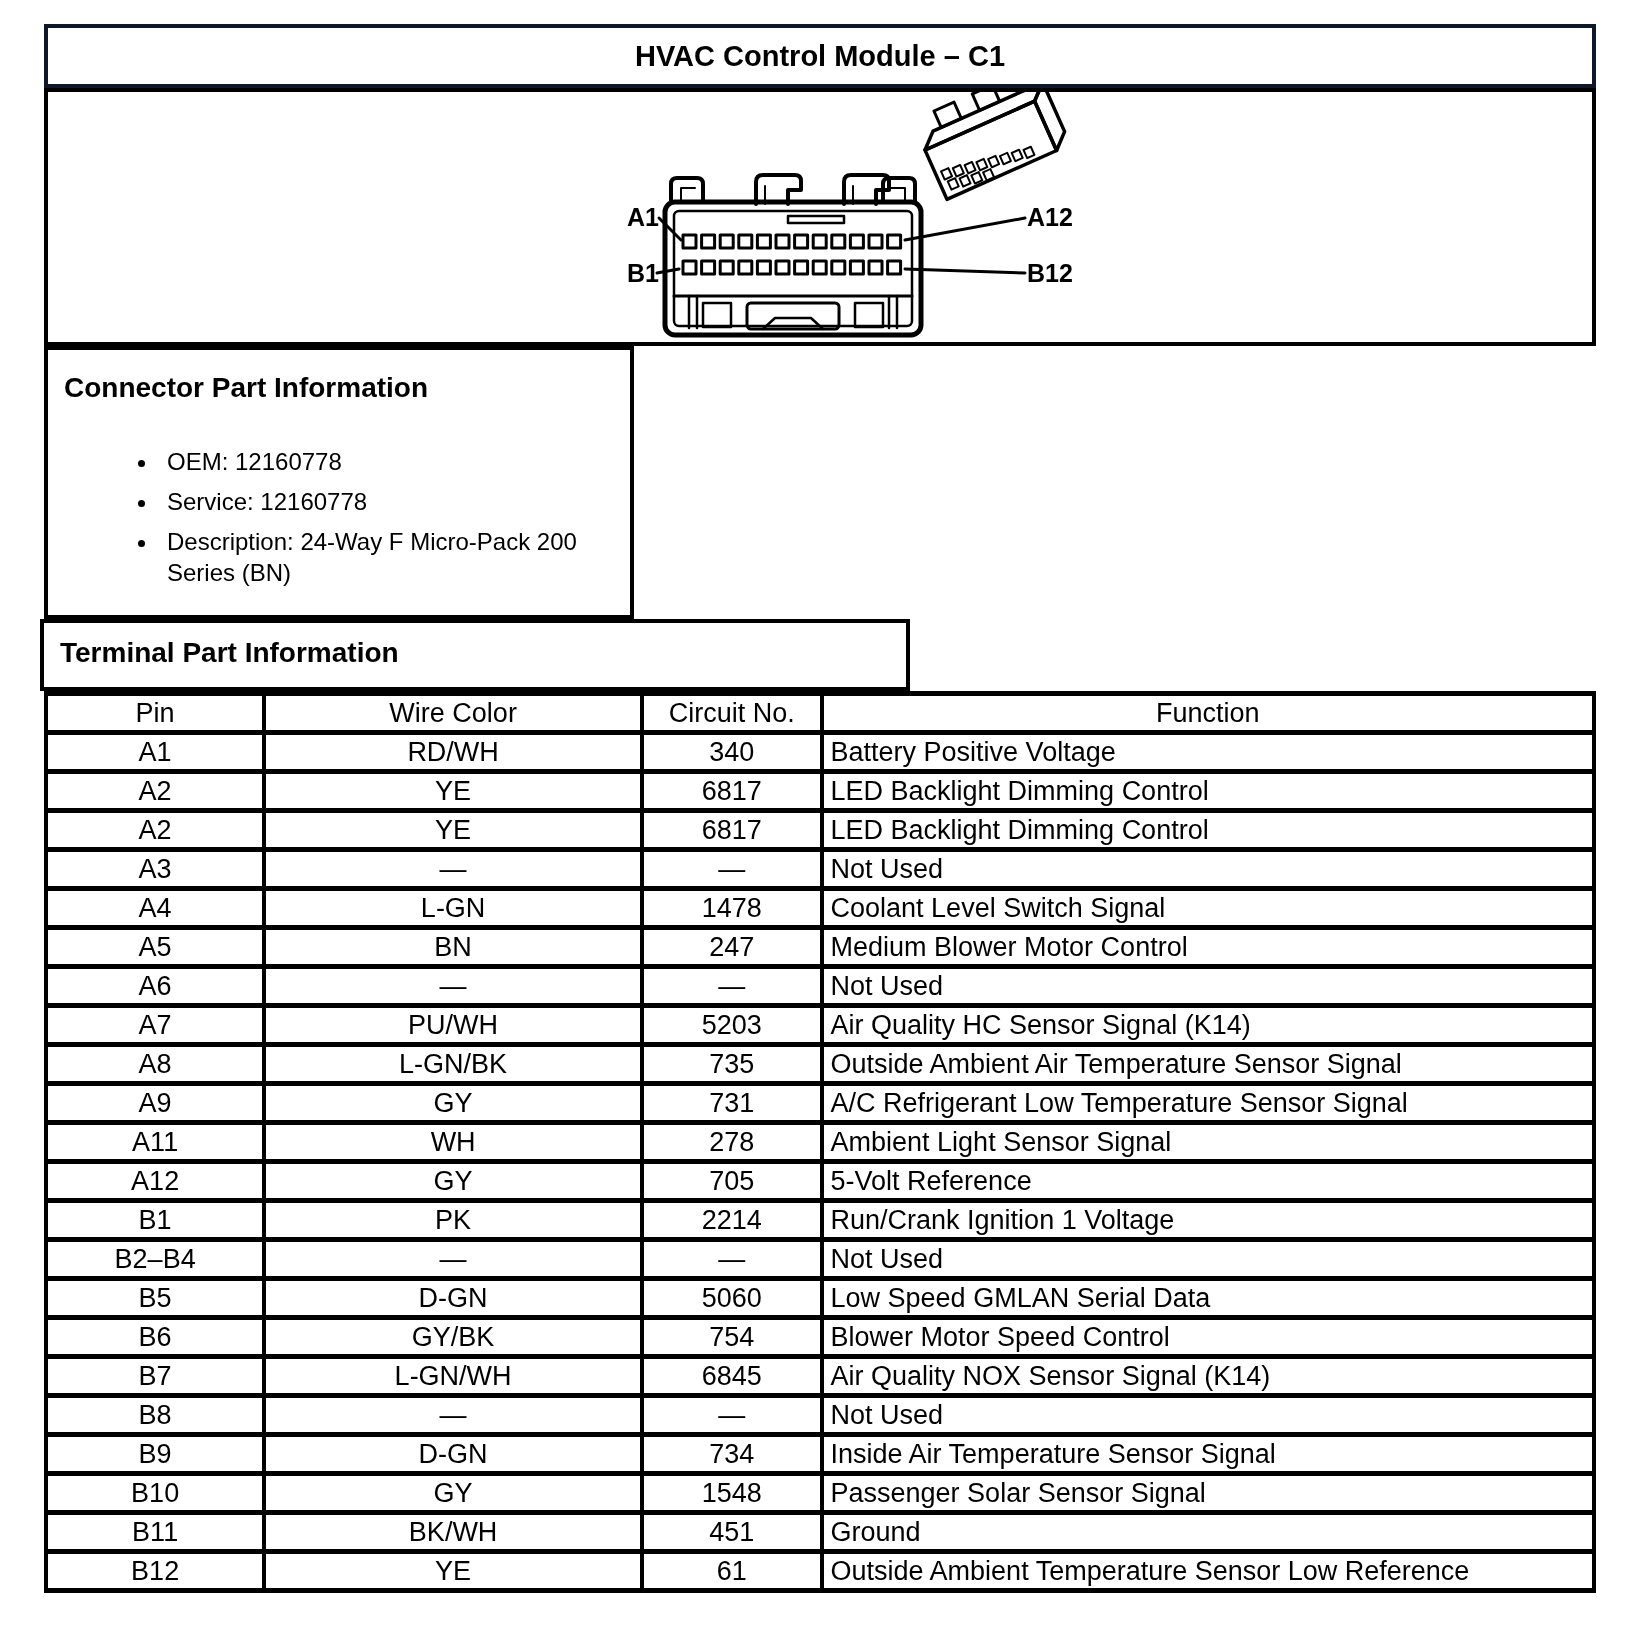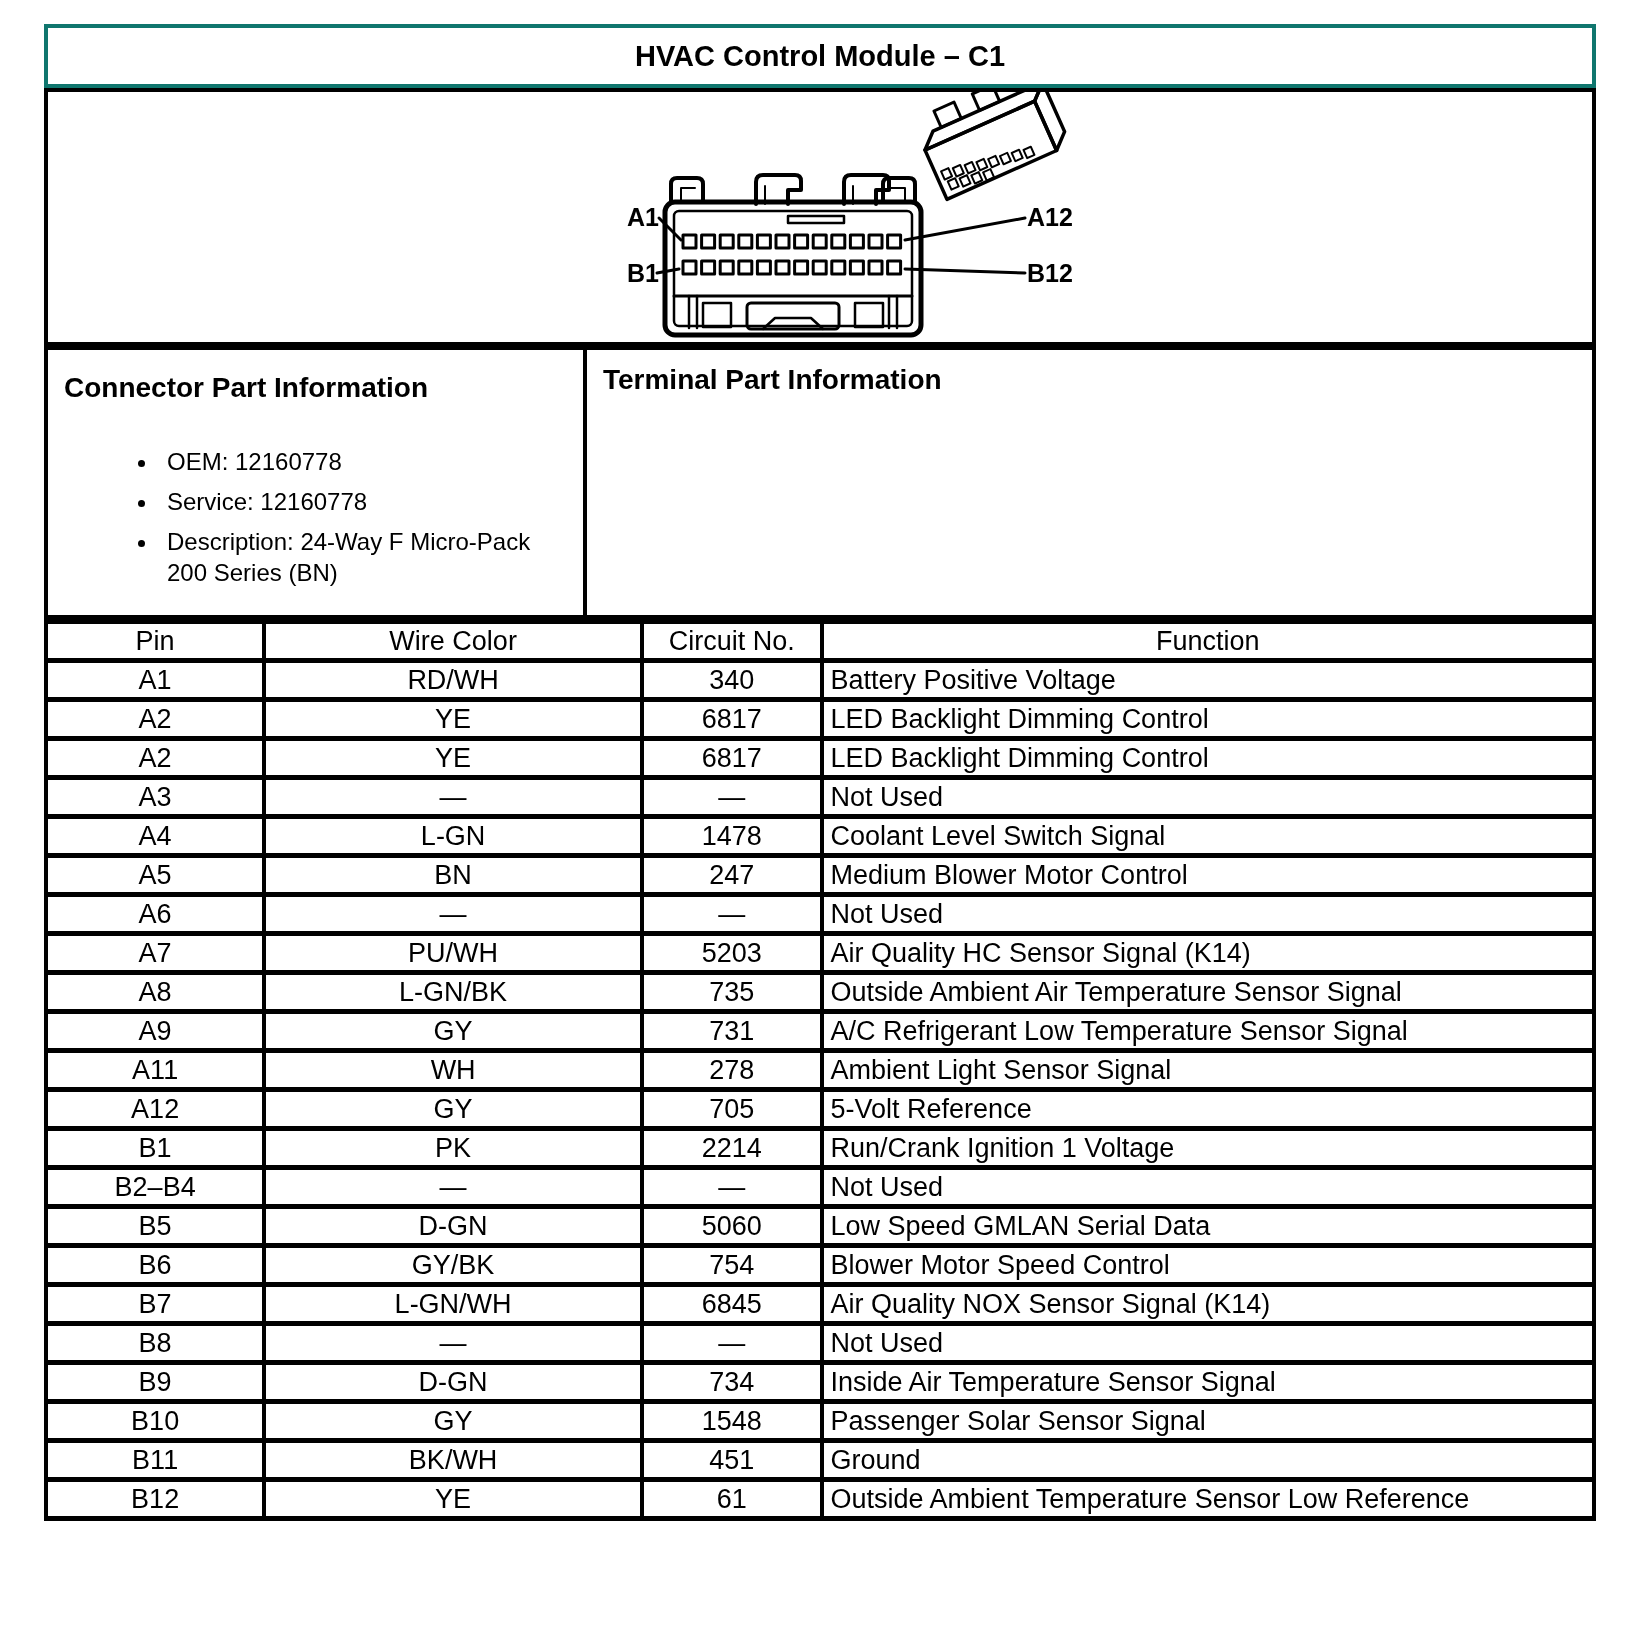--- a/index.html
+++ b/index.html
@@ -1,34 +1,34 @@
 <!DOCTYPE html>
 <html><head>
 <meta charset="utf-8">
 <style>
   html,body { margin:0; padding:0; background:#fff; color:#000;
               font-family:"Liberation Sans", sans-serif; }
   .page { width:1552px; margin:24px 0 0 44px; }
 
   
-  .title-box { border:4px solid #0f766e; height:56px;
+  .title-box { border:4px solid #0f172a; height:56px;
                display:flex; align-items:center; justify-content:center; }
   .title-box .t { font-size:29px; font-weight:bold; }
 
   
   .figure-box { border:4px solid #000; height:250px;
                 display:flex; align-items:center; justify-content:center; }
   .figure-box svg { display:block; margin-left:60px; }
   svg text { font-size:25px; font-weight:bold; fill:#000; }
 
   
-  .info-row { display:flex; align-items:stretch; }
+  .info-row { display:flex; align-items:stretch;flex-direction:column; }
   .info-box { border:4px solid #000; box-sizing:border-box; }
   .info-left  { width:590px; padding:22px 16px 18px 16px; }
-  .info-right { width:1104px; margin-left:-4px; padding:14px 16px 18px 16px; }
+  .info-right { width:870px; margin-left:-4px; padding:14px 16px 18px 16px; }
   .info-heading { font-size:28px; font-weight:bold; }
   .info-box ul { margin:42px 0 0 0; padding-left:95px; }
   .info-right ul { margin-top:38px; }
   .info-box li { font-size:24px; line-height:31px; margin-bottom:9px; padding-left:8px; }
 
   
   table.pin-table { border-collapse:collapse; width:100%; table-layout:fixed; }
   .pin-table th, .pin-table td {
       border-left:4px solid #000; border-right:4px solid #000;
       border-top:5px solid #000; border-bottom:5px solid #000;

